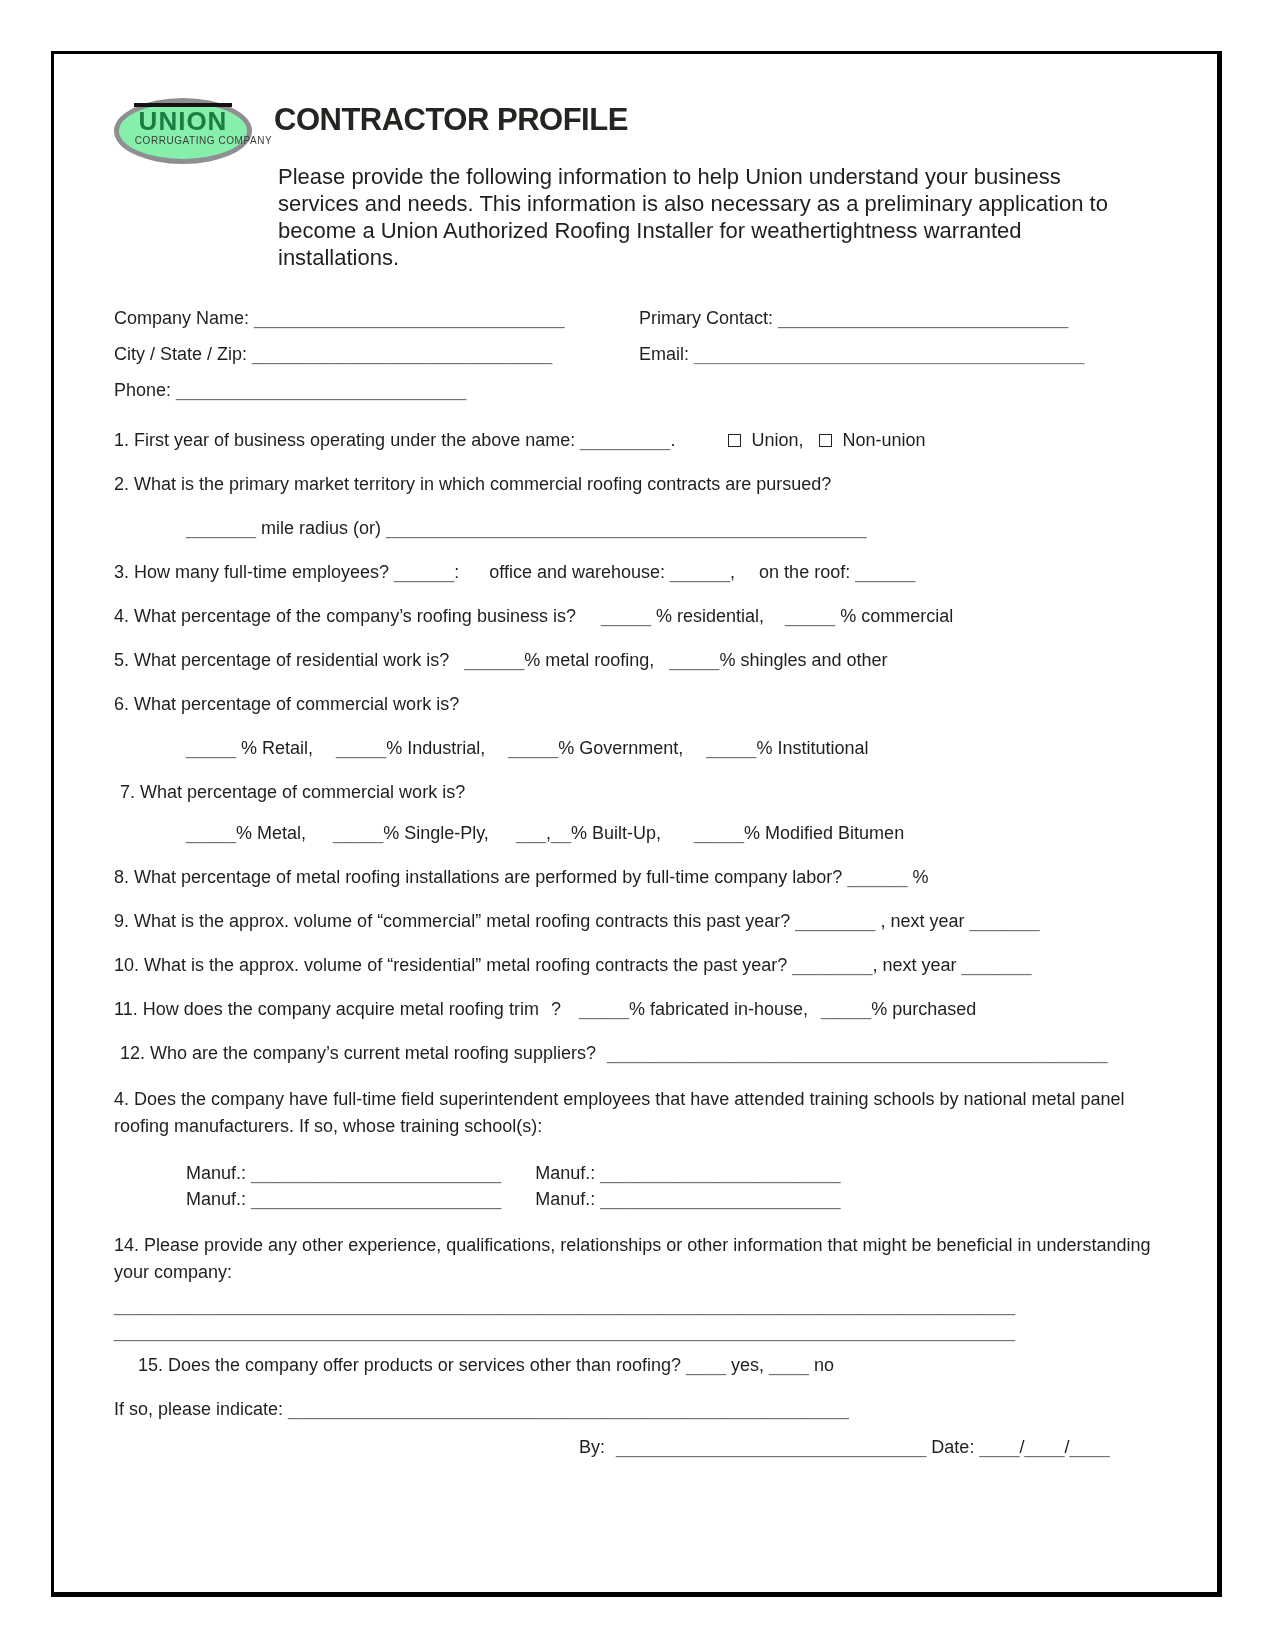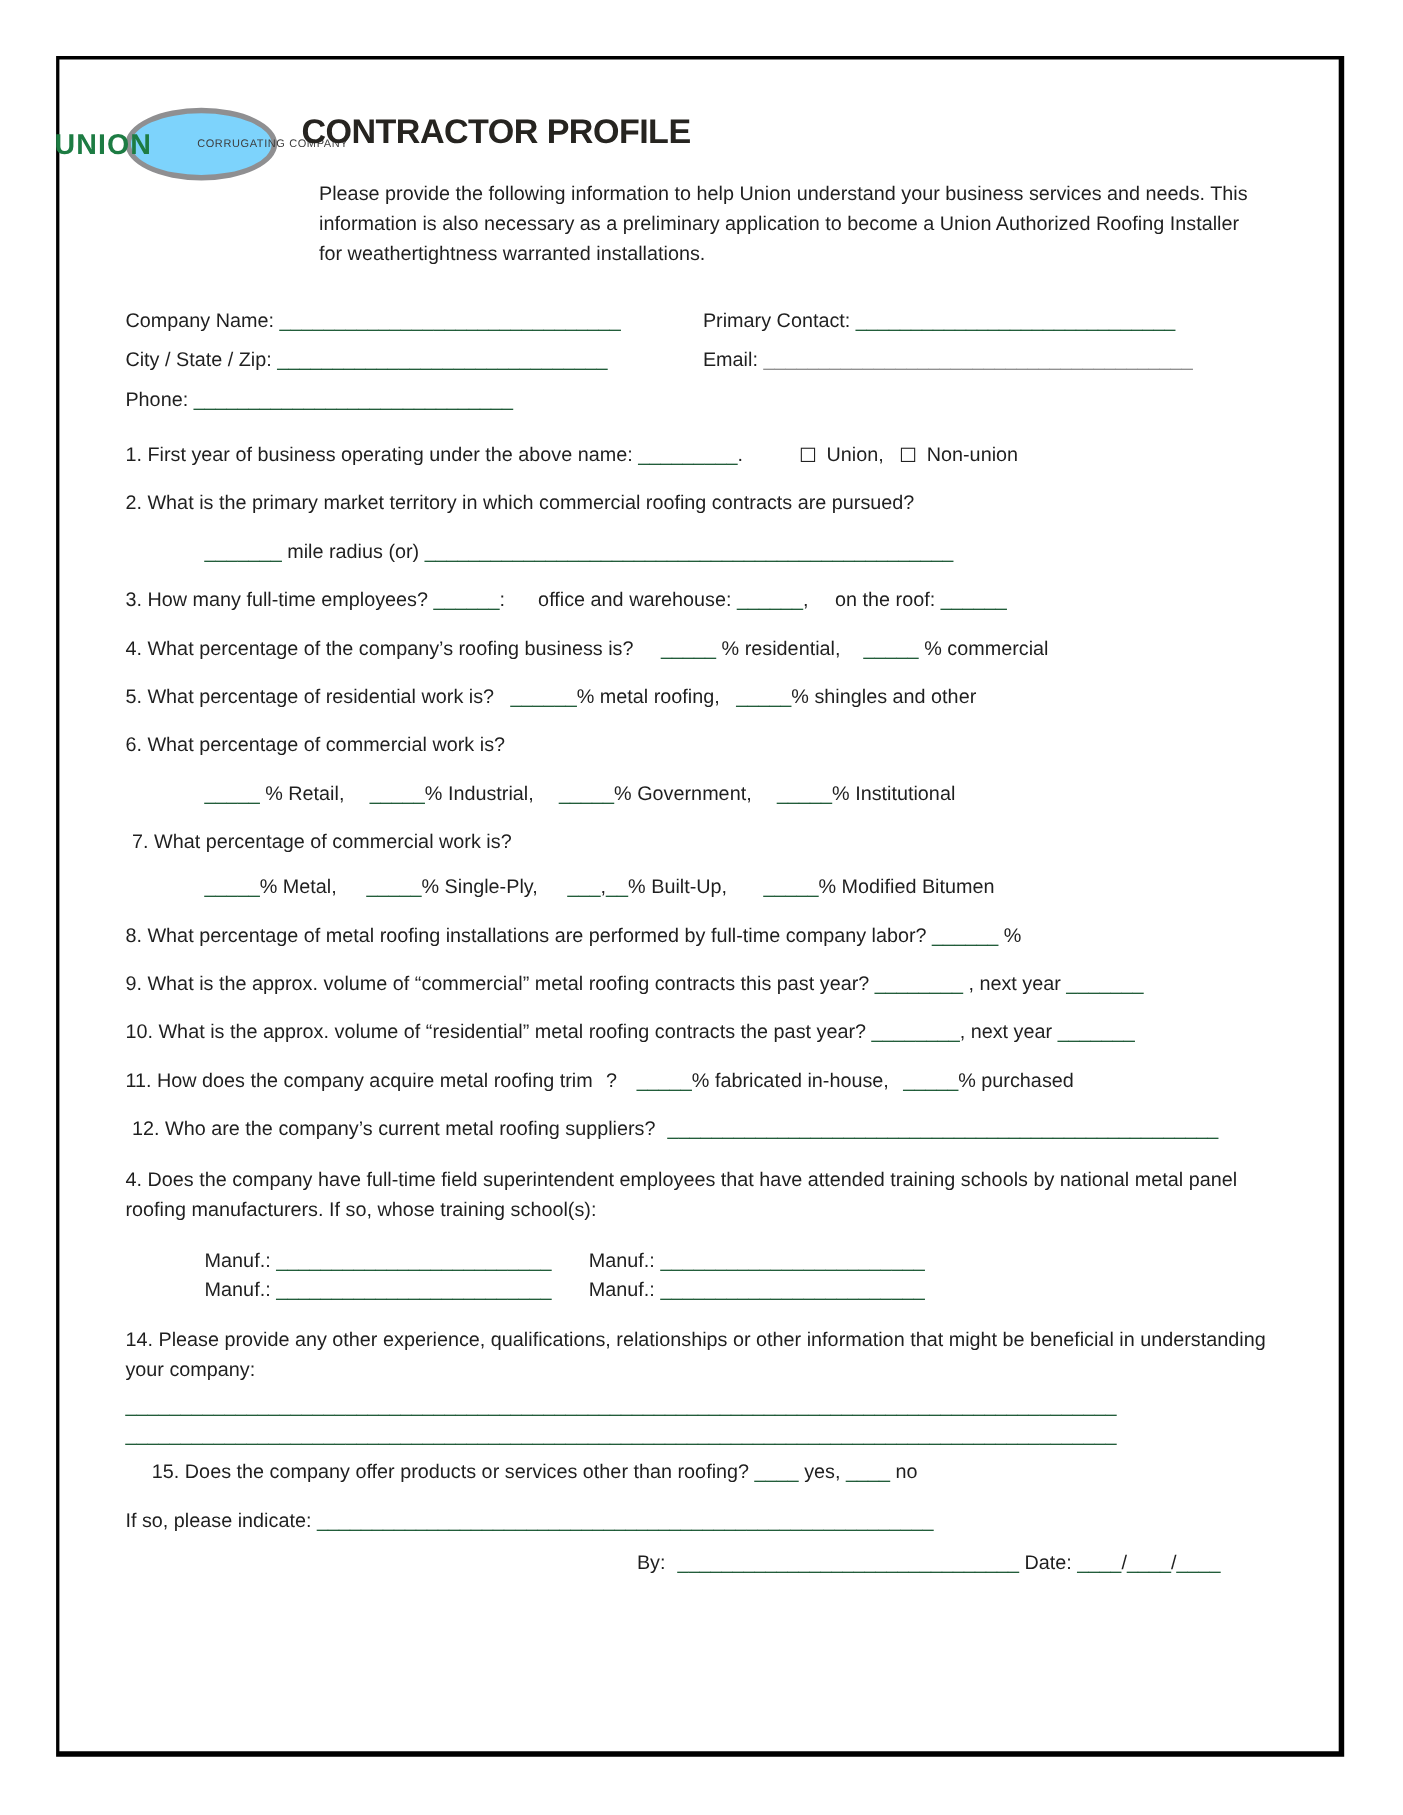--- a/index.html
+++ b/index.html
@@ -10,29 +10,29 @@
   }
   .sheet {
     position:absolute; left:51px; top:51px; width:1171px; height:1546px;
     border:3px solid #000; border-right-width:5px; border-bottom-width:5px;
     box-sizing:border-box; padding:44px 58px 30px 60px; background:#fff;
   }
   
   .header { display:flex; align-items:flex-start; }
   .logo {
     width:128px; height:56px; border:5px solid #8f8f91; border-radius:50%;
-    display:flex; flex-direction:row; align-items:center; justify-content:center;
-    flex:0 0 auto; background:#7dd3fc;
+    display:flex; flex-direction:column; align-items:center; 
+    flex:0 0 auto; background:#86efac;
   }
   .logo-bar { width:98px; height:4px; background:#131313; margin-bottom:1px; }
   .logo-word { color:#1d7c43; font-size:26px; font-weight:800; letter-spacing:1px; line-height:1; }
   .logo-sub { font-size:10px; letter-spacing:0.55px; color:#3c3c3c; margin-top:1px; white-space:nowrap;margin-left:41px; }
   .head-right { margin-left:22px; }
   h1.title { margin:0; padding-top:4px; font-size:31px; letter-spacing:-0.5px; color:#262420; }
-  .intro { margin:25px 0 0 16px; width:862px; font-size:18px; line-height:27px; }
+  .intro { margin:25px 0 0 4px; width:862px; font-size:22px; line-height:27px; }
 
   
   .contact { margin-top:36px; font-size:18px; }
   .c-row { display:flex; margin-top:14px; line-height:22px; }
   .c-row:first-child { margin-top:0; }
   .c-left { width:525px; flex:0 0 auto; }
   .c-right { flex:1; }
   .c-phone { }
 
   
@@ -43,21 +43,21 @@
   .fl.xs { margin-left:6px; }
   .fl.tight { margin-top:4px; }
   .fl.m30 { }
   .fl.m19 { margin-top:19px; }
   .fl.m8  { margin-top:8px; }
   .fl.m12 { margin-top:12px;margin-left:24px; }
   .fl.m16 { margin-top:16px; }
   .fl.by-line { margin-left:465px; }
 
   .t { white-space:pre-wrap;text-align:center; }
-  .blank { white-space:nowrap; letter-spacing:0; color:#14532d; }
+  .blank { white-space:nowrap; letter-spacing:0; color:#737373; }
   .blank.light { color:#8a8a8a; }
   .gap { display:inline-block; height:1px; }
   .cb {
     display:inline-block; width:13px; height:13px; border:1.5px solid #222;
     margin:0 5px -1px 0; box-sizing:border-box; background:#fff;
   }
 </style>
 </head>
 <body>
 

